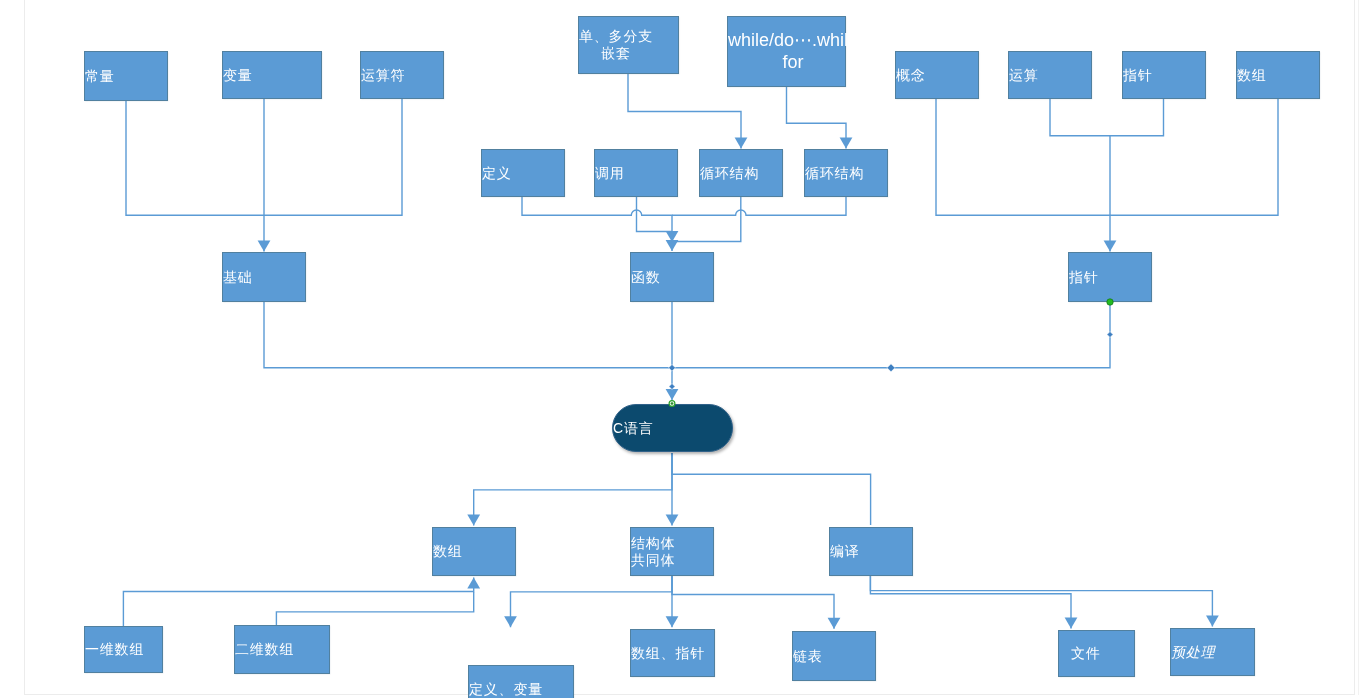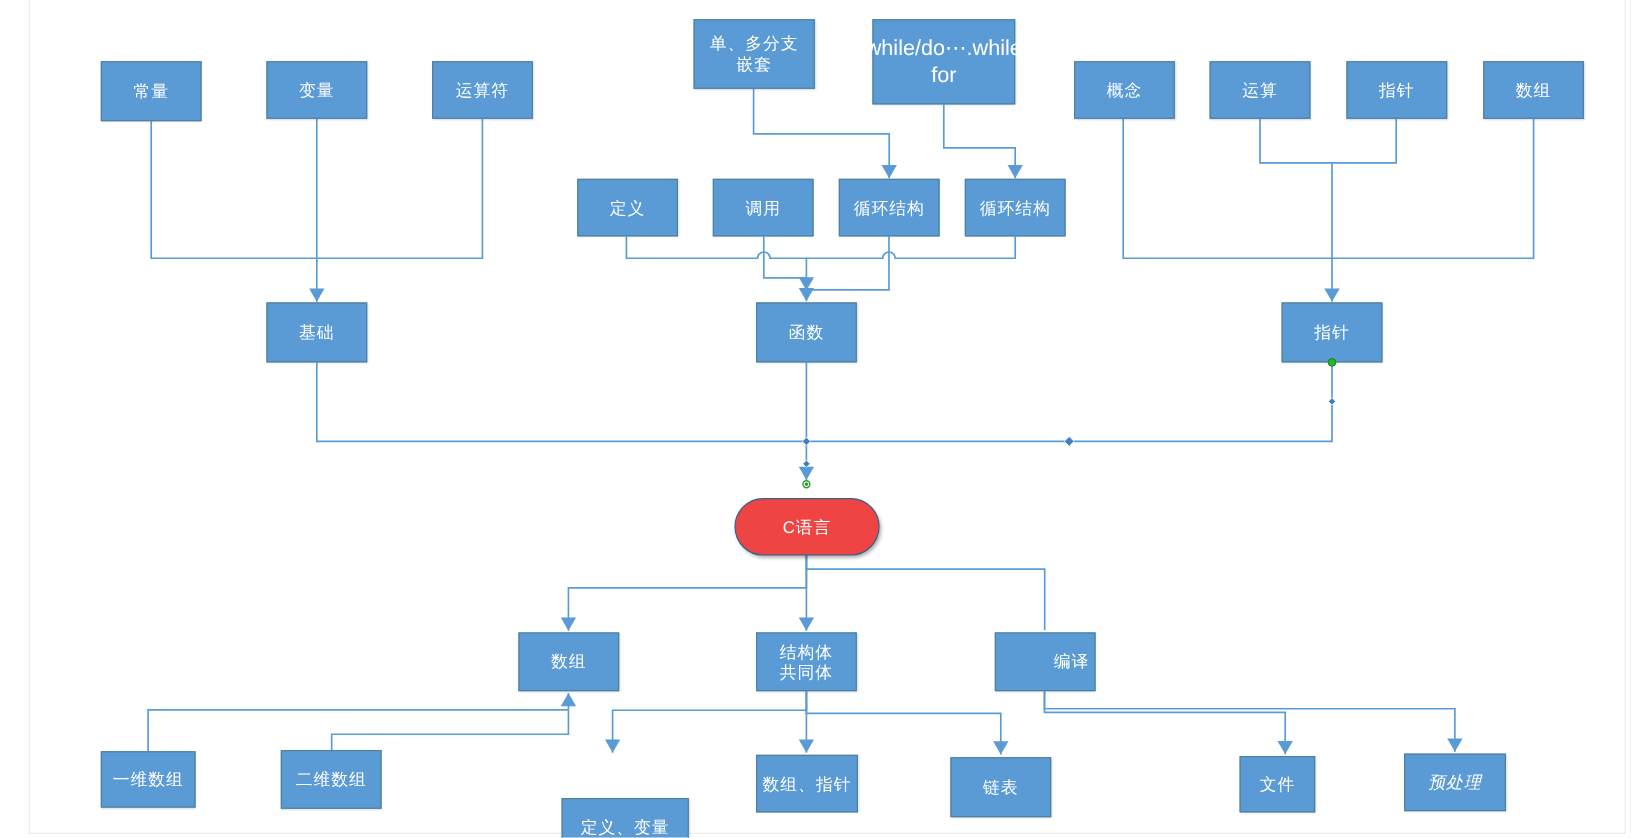--- a/index.html
+++ b/index.html
@@ -9,28 +9,28 @@
     font-family:"Liberation Sans",sans-serif;
   }
   #canvas{position:relative;width:1370px;height:698px;background:#fff;}
   .page-edge{position:absolute;background:#ececec;}
 
   svg.layer{position:absolute;left:0;top:0;width:1370px;height:698px;overflow:visible;}
   svg.layer.under{z-index:1;}
   svg.layer.over{z-index:3;}
 
   .node{position:absolute;box-sizing:border-box;z-index:2;
-        display:flex;align-items:center;justify-content:center;text-align:center;
+        display:flex;align-items:center;justify-content:flex-start;text-align:center;
         color:#fff;line-height:1.2;font-size:14px;
         background:#5b9bd5;border:1px solid #51809f;
         box-shadow:0.7px 0.9px 1.4px rgba(90,115,140,.28);}
   .node .tx{display:block;white-space:nowrap;letter-spacing:.8px;}
   .node .tx.latin{letter-spacing:0;font-size:18px;}
-  .node.oval{background:#ef4444;border:1px solid #31628a;border-radius:26px;
-             box-shadow:1.5px 2px 3px rgba(0,0,0,.3);margin-top:11px;}
+  .node.oval{background:#0c4a6e;border:1px solid #31628a;border-radius:26px;
+             box-shadow:1.5px 2px 3px rgba(0,0,0,.3);}
 </style>
 </head>
 <body>
 
 <div id="canvas">
   <div class="page-edge" style="left:24px;top:0;width:1px;height:695px;"></div>
   <div class="page-edge" style="left:1354px;top:0;width:1px;height:695px;"></div>
   <div class="page-edge" style="left:1358px;top:0;width:1px;height:695px;background:#f2f2f2;"></div>
   <div class="page-edge" style="left:24px;top:694px;width:1331px;height:1px;"></div>
   <svg class="layer under" id="edges" viewBox="0 0 1370 698">
@@ -127,21 +127,21 @@
         <path d="M 870.4 576 L 870.4 590.6 L 1212.4 590.6 L 1212.4 626.4" fill="none" stroke="#5b9bd5" stroke-width="1.4" stroke-linejoin="miter" stroke-linecap="butt"></path>
         <path fill="#5b9bd5" stroke="none" d="M 1206 615.4 L 1218.8000000000002 615.4 L 1212.4 626.4 Z"></path>
       </g>
     </svg>
   <div id="nodes">
       <div class="node" style="left: 84px; top: 51px; width: 84px; height: 50px;">
         <div>
           <span class="tx">常量</span>
         </div>
       </div>
-      <div class="node" style="left: 222px; top: 51px; width: 84px; height: 48px;">
+      <div class="node" style="left: 222px; top: 51px; width: 100px; height: 48px;">
         <div>
           <span class="tx">变量</span>
         </div>
       </div>
       <div class="node" style="left: 360px; top: 51px; width: 84px; height: 48px;">
         <div>
           <span class="tx">运算符</span>
         </div>
       </div>
       <div class="node" style="left: 578px; top: 16px; width: 101px; height: 58px;">
@@ -220,51 +220,51 @@
         <div>
           <span class="tx">数组</span>
         </div>
       </div>
       <div class="node" style="left: 630px; top: 527px; width: 84px; height: 49px;">
         <div>
           <span class="tx">结构体</span>
           <span class="tx">共同体</span>
         </div>
       </div>
-      <div class="node" style="left: 829px; top: 527px; width: 84px; height: 49px; padding-left: 44px;">
+      <div class="node" style="left: 829px; top: 527px; width: 84px; height: 49px;">
         <div>
           <span class="tx">编译</span>
         </div>
       </div>
       <div class="node" style="left: 84px; top: 626px; width: 79px; height: 47px;">
         <div>
           <span class="tx">一维数组</span>
         </div>
       </div>
-      <div class="node" style="left: 234px; top: 625px; width: 84px; height: 49px;">
+      <div class="node" style="left: 234px; top: 625px; width: 96px; height: 49px;">
         <div>
           <span class="tx">二维数组</span>
         </div>
       </div>
       <div class="node" style="left: 468px; top: 629px; width: 106px; height: 48px; margin-top: 36px;">
         <div>
           <span class="tx">定义、变量</span>
         </div>
       </div>
       <div class="node" style="left: 630px; top: 629px; width: 85px; height: 48px;">
         <div>
           <span class="tx">数组、指针</span>
         </div>
       </div>
       <div class="node" style="left: 792px; top: 631px; width: 84px; height: 50px;">
         <div>
           <span class="tx">链表</span>
         </div>
       </div>
-      <div class="node" style="left: 1033px; top: 630px; width: 63px; height: 47px;">
+      <div class="node" style="left: 1058px; top: 630px; width: 77px; height: 47px; padding-left: 12px;">
         <div>
           <span class="tx">文件</span>
         </div>
       </div>
       <div class="node" style="left: 1170px; top: 628px; width: 85px; height: 48px; font-style: italic;">
         <div>
           <span class="tx">预处理</span>
         </div>
       </div>
     </div>

